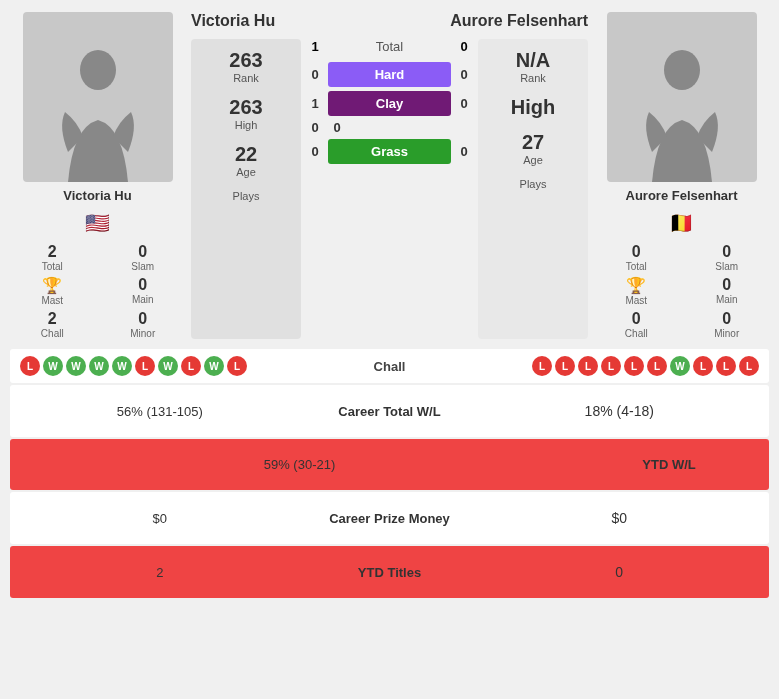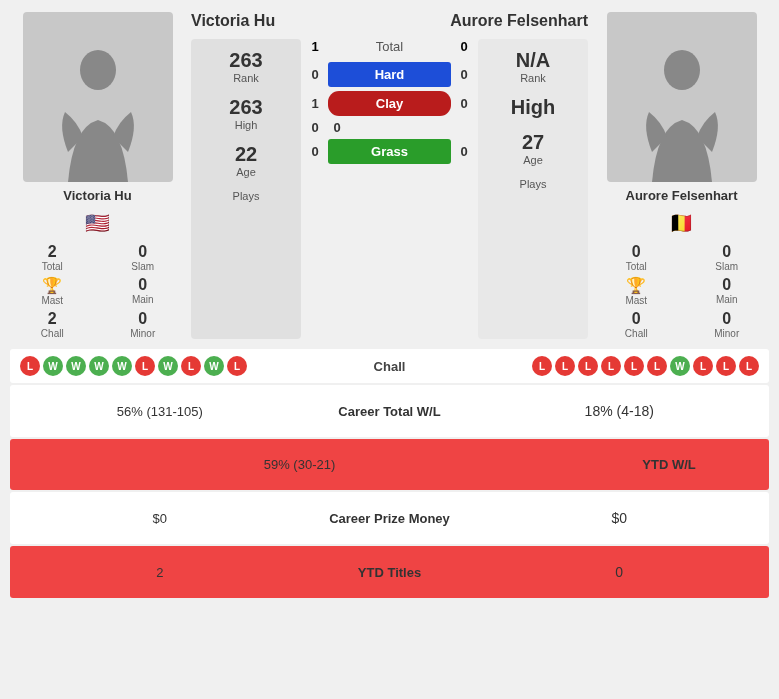--- a/index.html
+++ b/index.html
@@ -408,27 +408,27 @@
         <div class="surface-col">
 
           <div class="total-line">
             <span class="total-num">1</span>
             <span class="total-lbl">Total</span>
             <span class="total-num">0</span>
           </div>
 
           <div class="surf-row">
             <span class="surf-num">0</span>
-            <span class="surf-btn" style="background:#1d4ed8;">Hard</span>
+            <span class="surf-btn" style="background:#8b5cf6;">Hard</span>
             <span class="surf-num">0</span>
           </div>
 
           <div class="surf-row">
             <span class="surf-num">1</span>
-            <span class="surf-btn" style="background:#b91c1c;border-radius:11px;">Clay</span>
+            <span class="surf-btn" style="background:#701a75;">Clay</span>
             <span class="surf-num">0</span>
           </div>
 
           <div class="surf-row">
             <span class="surf-num">0</span>
             <span class="surf-num">0</span>
           </div>
 
           <div class="surf-row">
             <span class="surf-num">0</span>

